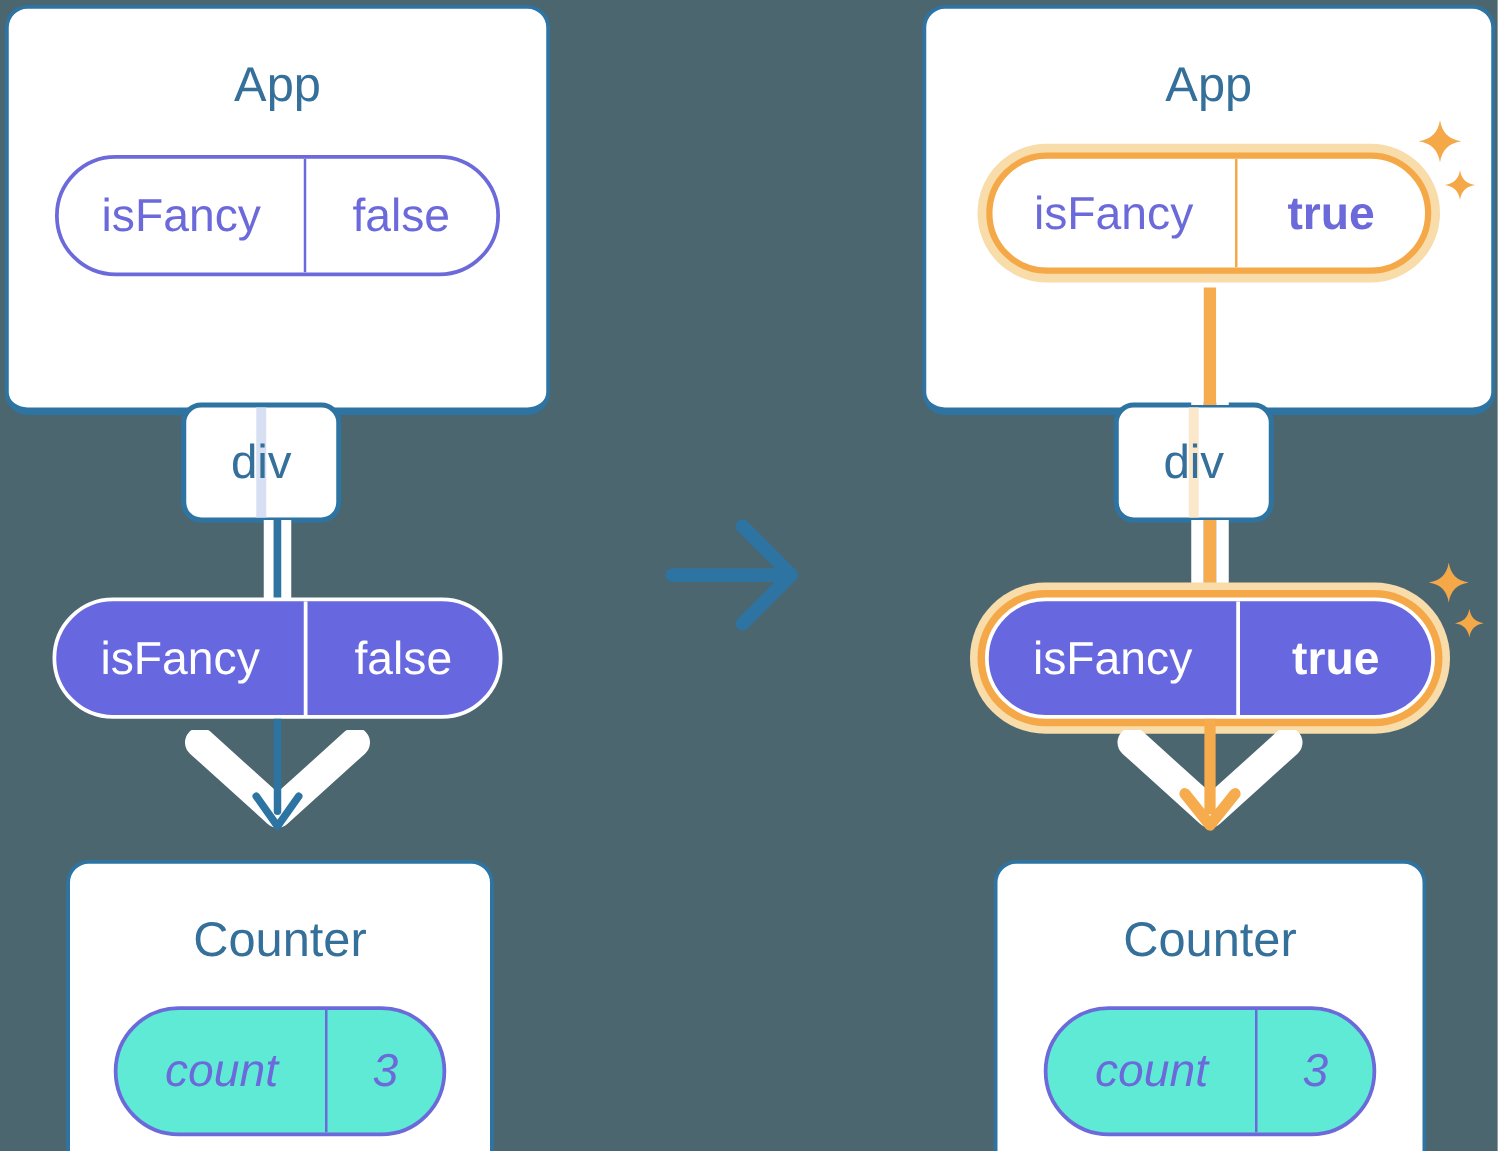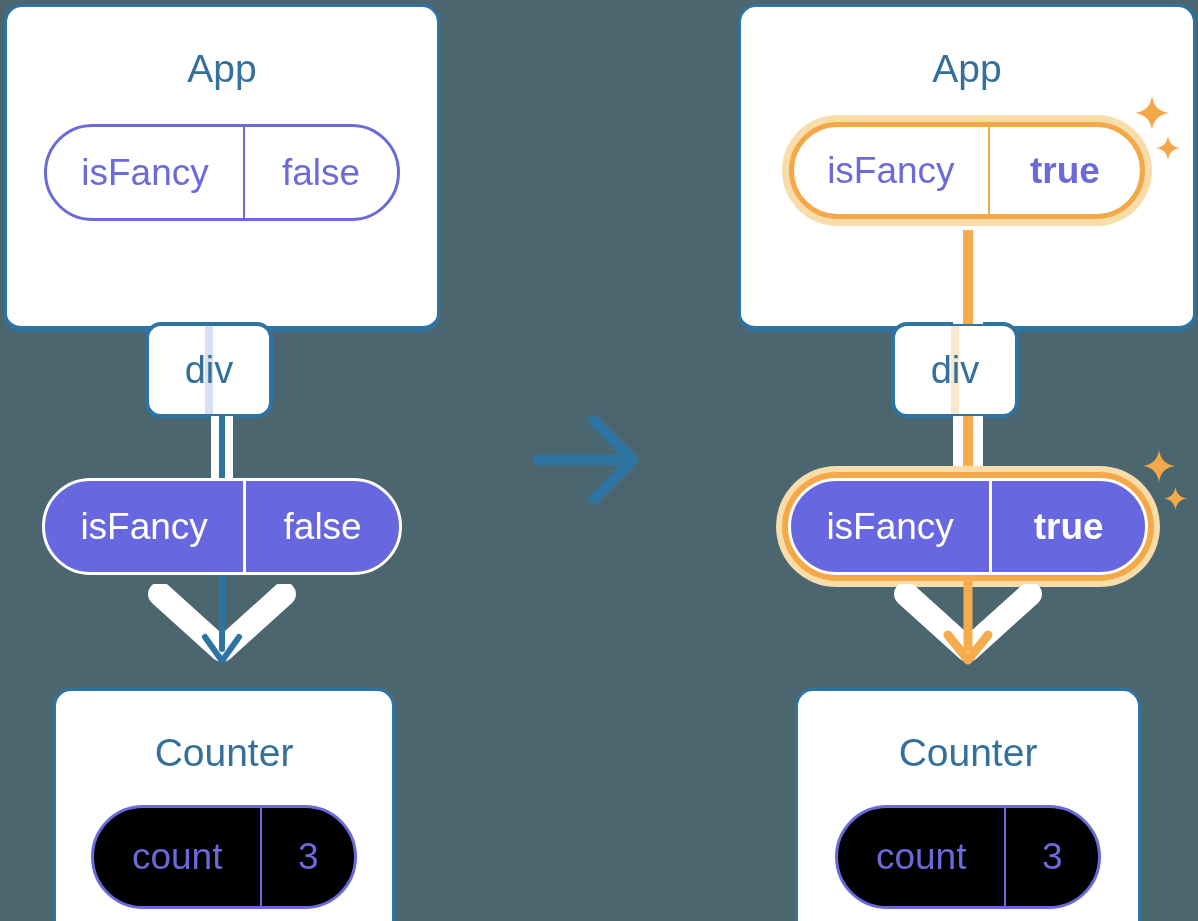--- a/index.html
+++ b/index.html
@@ -64,21 +64,21 @@
 
   
   .flow-pill { left:42px; top:478px; width:360px; height:97px;
                background:#6767E0; border:3px solid #fff; color:#fff; }
   .flow-pill .sep { width:3px; background:#fff; }
   .after .flow-pill { box-shadow:0 0 0 6px #F5A847, 0 0 0 12px #F8DCA9; }
   .after .flow-pill .cell.value { font-weight:700; }
 
   
   .counter-pill { left:50%; transform:translateX(-50%); top:114px; width:266px; height:104px;
-                  background:#000000; border:3px solid #6C6ADA; color:#6C6ADA; }
+                  background:#5eead4; border:3px solid #6C6ADA; color:#6C6ADA;font-style:italic; }
   .counter-pill .cell.name { flex:0 0 64%; }
   .counter-pill .sep { background:#6C6ADA; }
 
   
   .line, .pipe { position:absolute; }
   .line { background:#2E74A3; z-index:1; }
   .app-div-line { left:218px; top:266px; width:8px; height:58px; }
 
   .pipe { display:flex; z-index:3; }
   .pipe .w { background:#fff; }

